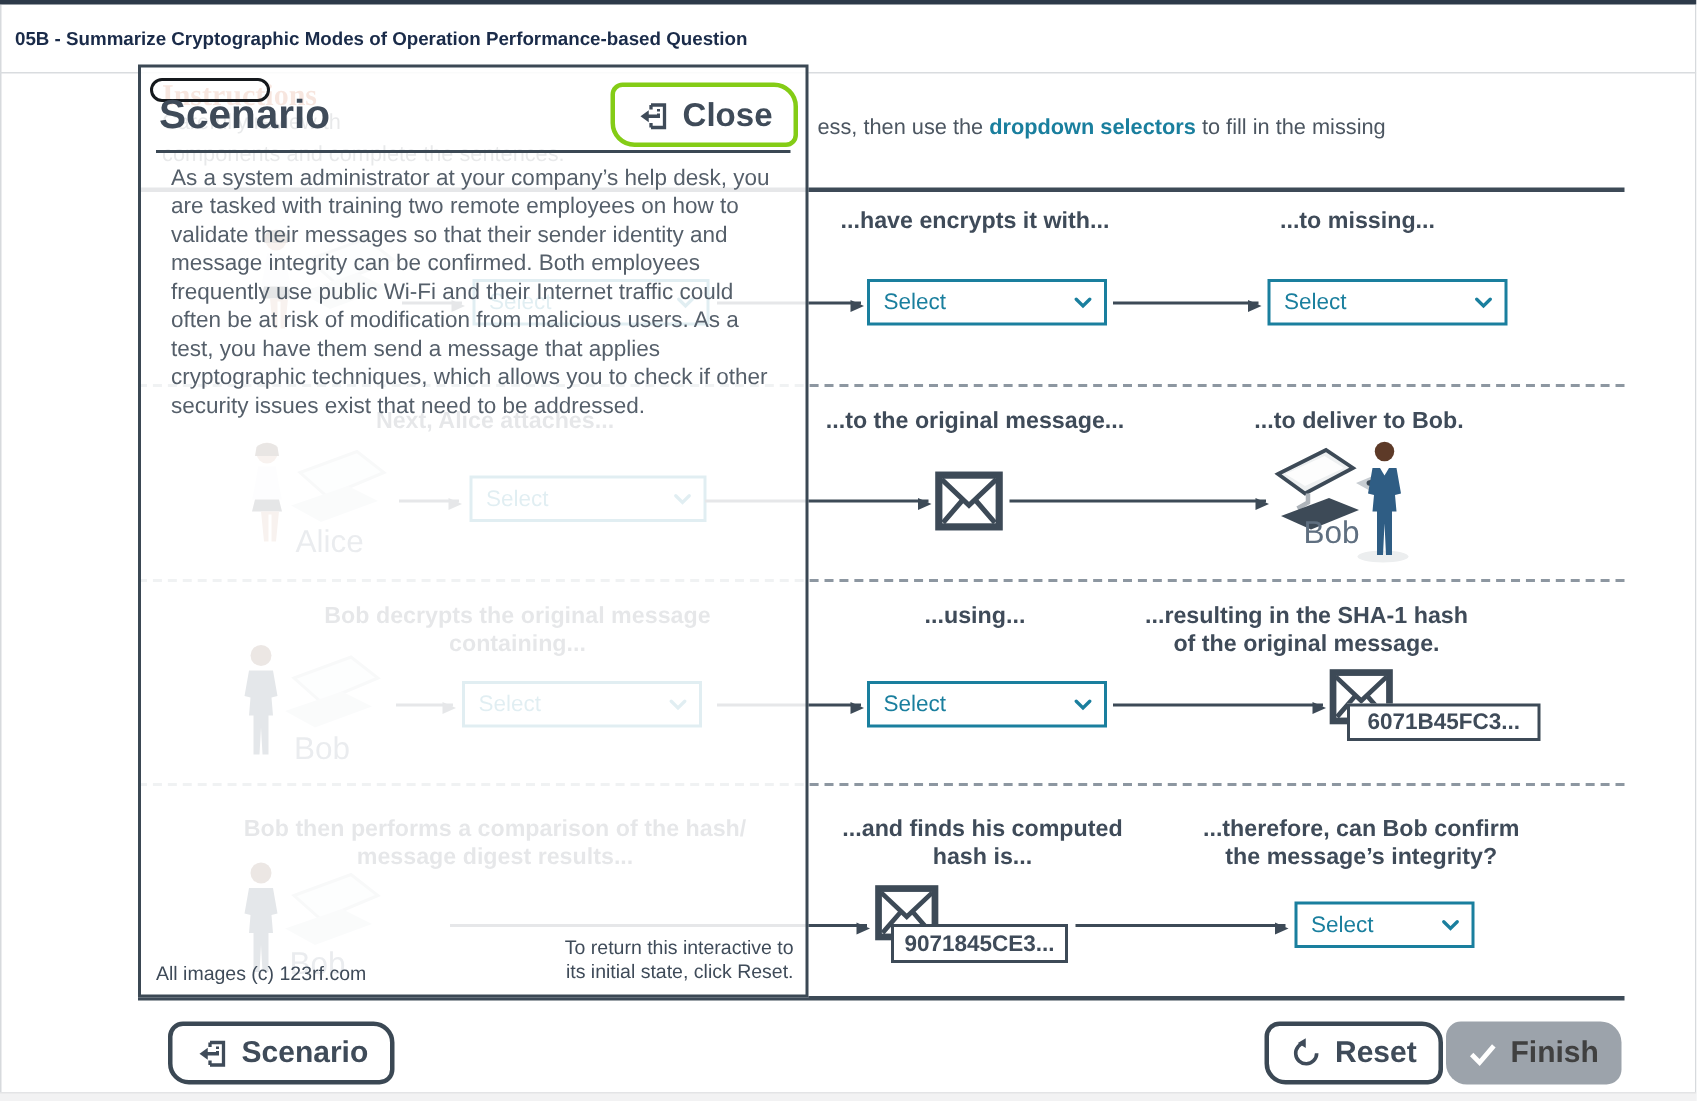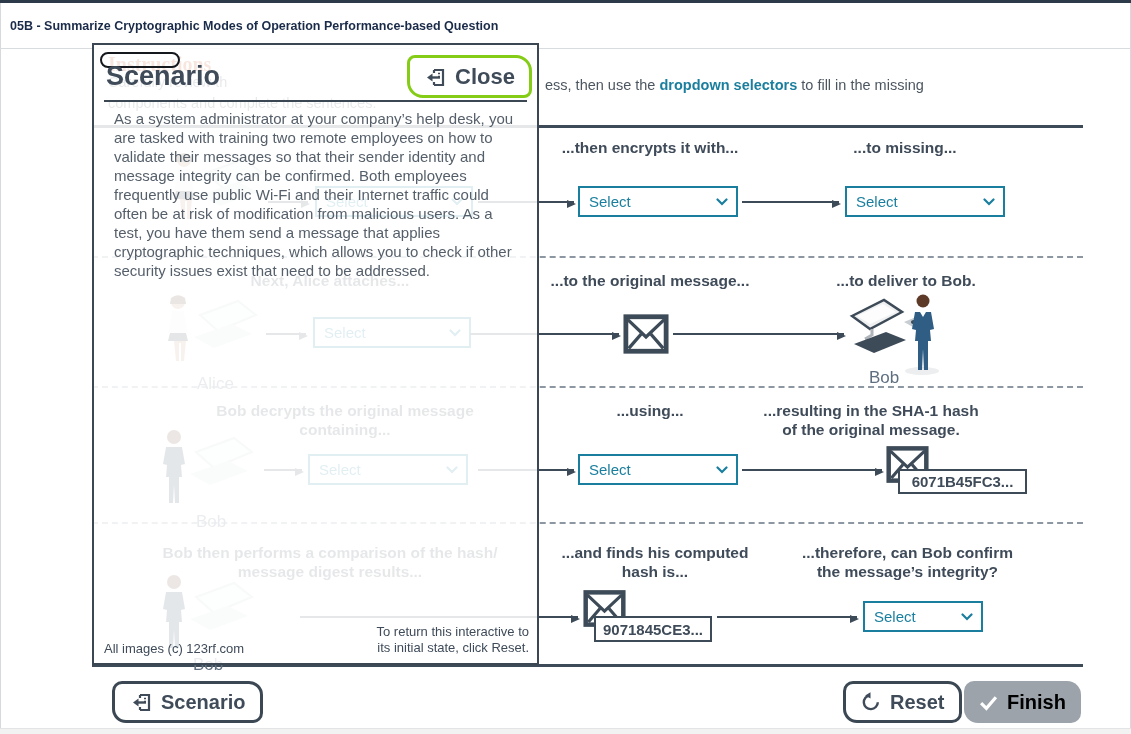--- a/index.html
+++ b/index.html
@@ -17,37 +17,37 @@
   .dash{position:absolute;left:92px;width:991px;height:0;border-top:2px dashed #8d97a1;}
   .arr{position:absolute;height:0;border-top:2px solid #3d4a57;}
   .arr::after{content:"";position:absolute;right:-2px;top:-3px;width:0;height:0;
         border-left:9px solid #3d4a57;border-top:4px solid transparent;border-bottom:4px solid transparent;}
   .sel{position:absolute;height:31px;background:#fff;border:2px solid #1a7f9e;box-sizing:border-box;
         display:flex;align-items:center;justify-content:space-between;padding:0 8px 0 9px;}
   .sel span{font-size:15px;color:#1a7f9e;}
   .env{position:absolute;}
   .tag{position:absolute;background:#fff;border:2.5px solid #3d4a57;box-sizing:border-box;z-index:3;
         display:flex;align-items:center;justify-content:center;font-weight:bold;font-size:15px;color:#3f4b59;}
-  .plabel{position:absolute;font-size:17px;color:#5f6f80;margin-top:24px;}
+  .plabel{position:absolute;font-size:21px;color:#5f6f80;}
   .fig{position:absolute;}
   .overlay{position:absolute;left:92px;top:40px;width:447px;height:622px;background:rgba(255,255,255,0.87);
         border:2.5px solid #3b4854;box-sizing:border-box;z-index:10;}
   .pill{position:absolute;left:6px;top:7px;width:76px;height:12px;border:2px solid #15191d;border-radius:8px;}
   .ov-title{position:absolute;left:12px;top:16px;font-size:27px;font-weight:bold;color:#3f4b59;}
   .ov-rule{position:absolute;left:10px;right:10px;top:55px;border-top:2.5px solid #3b4854;}
   .ov-body{position:absolute;left:20px;top:64px;width:404px;font-size:15px;line-height:19px;color:#555f6a;}
   .ov-credit{position:absolute;left:10px;bottom:7px;font-size:13px;color:#3f4b59;}
   .ov-note{position:absolute;right:8px;bottom:7px;font-size:13px;color:#3f4b59;text-align:right;line-height:16px;}
   .closebtn{position:absolute;right:5px;top:10px;height:43px;display:flex;align-items:center;gap:9px;
         padding:0 14px;background:#fff;border:3px solid #84cc16;border-radius:8px 16px 8px 16px;
         font-size:22px;font-weight:bold;color:#3f4b59;box-sizing:border-box;cursor:pointer;}
   .ibtn{position:absolute;height:42px;display:flex;align-items:center;gap:9px;padding:0 15px;background:#fff;
         border:3px solid #3b4854;border-radius:10px 14px 10px 14px;font-size:20px;font-weight:bold;
         color:#3f4b59;box-sizing:border-box;cursor:pointer;z-index:5;}
-  .ibtn.finish{background:#9ca3ab;border:none;color:#000000;height:42px;}
+  .ibtn.finish{background:#9ca3ab;border:none;color:#404040;height:42px;}
   .footstrip{position:absolute;left:0;bottom:0;width:100%;height:5px;background:#f2f2f3;border-top:1px solid #e3e4e6;}
 </style>
 </head>
 <body>
 
 <div class="page">
 
   <div class="titlebar">
     <span>05B - Summarize Cryptographic Modes of Operation Performance-based Question</span>
   </div>
@@ -56,21 +56,21 @@
   <div class="instr" style="left:108px;top:71px">Carefully review th</div>
   <div class="instr" style="left:545px;top:74px"><span>ess, then use the </span><b>dropdown selectors</b><span> to fill in the missing</span></div>
   <div class="instr" style="left:108px;top:92px">components and complete the sentences.</div>
 
   <div class="hline" style="top:122px"></div>
   <div class="dash" style="top:253px"></div>
   <div class="dash" style="top:383px"></div>
   <div class="dash" style="top:519px"></div>
   <div class="hline" style="top:661px"></div>
 
-  <div class="rh" style="left:540px;top:135px;width:220px">...then encrypts it with...</div>
+  <div class="rh" style="left:540px;top:135px;width:220px">...have encrypts it with...</div>
   <div class="rh" style="left:795px;top:135px;width:220px">...to missing...</div>
 
   <div class="fig" style="left:168px;top:148px">
     <svg width="100" height="78" viewBox="0 0 100 78">
       <circle cx="16" cy="9" r="7" fill="#c79b83"></circle>
       <path d="M9 5 a9 7 0 0 1 14 0 l1 6 -16 0 z" fill="#54402f"></path>
       <path d="M10 18 h12 l2 12 2 10 -20 0 2 -10 z" fill="#eef0f2"></path>
       <path d="M8 40 h16 l2 8 -20 0 z" fill="#393e49"></path>
       <path d="M12 48 l2 20 3 0 0-18 2 0 0 18 3 0 2-20 z" fill="#c79b83"></path>
       <polygon points="38,22 76,8 94,22 56,38" fill="#f0f2f3" stroke="#c6ccd2" stroke-width="2"></polygon>

